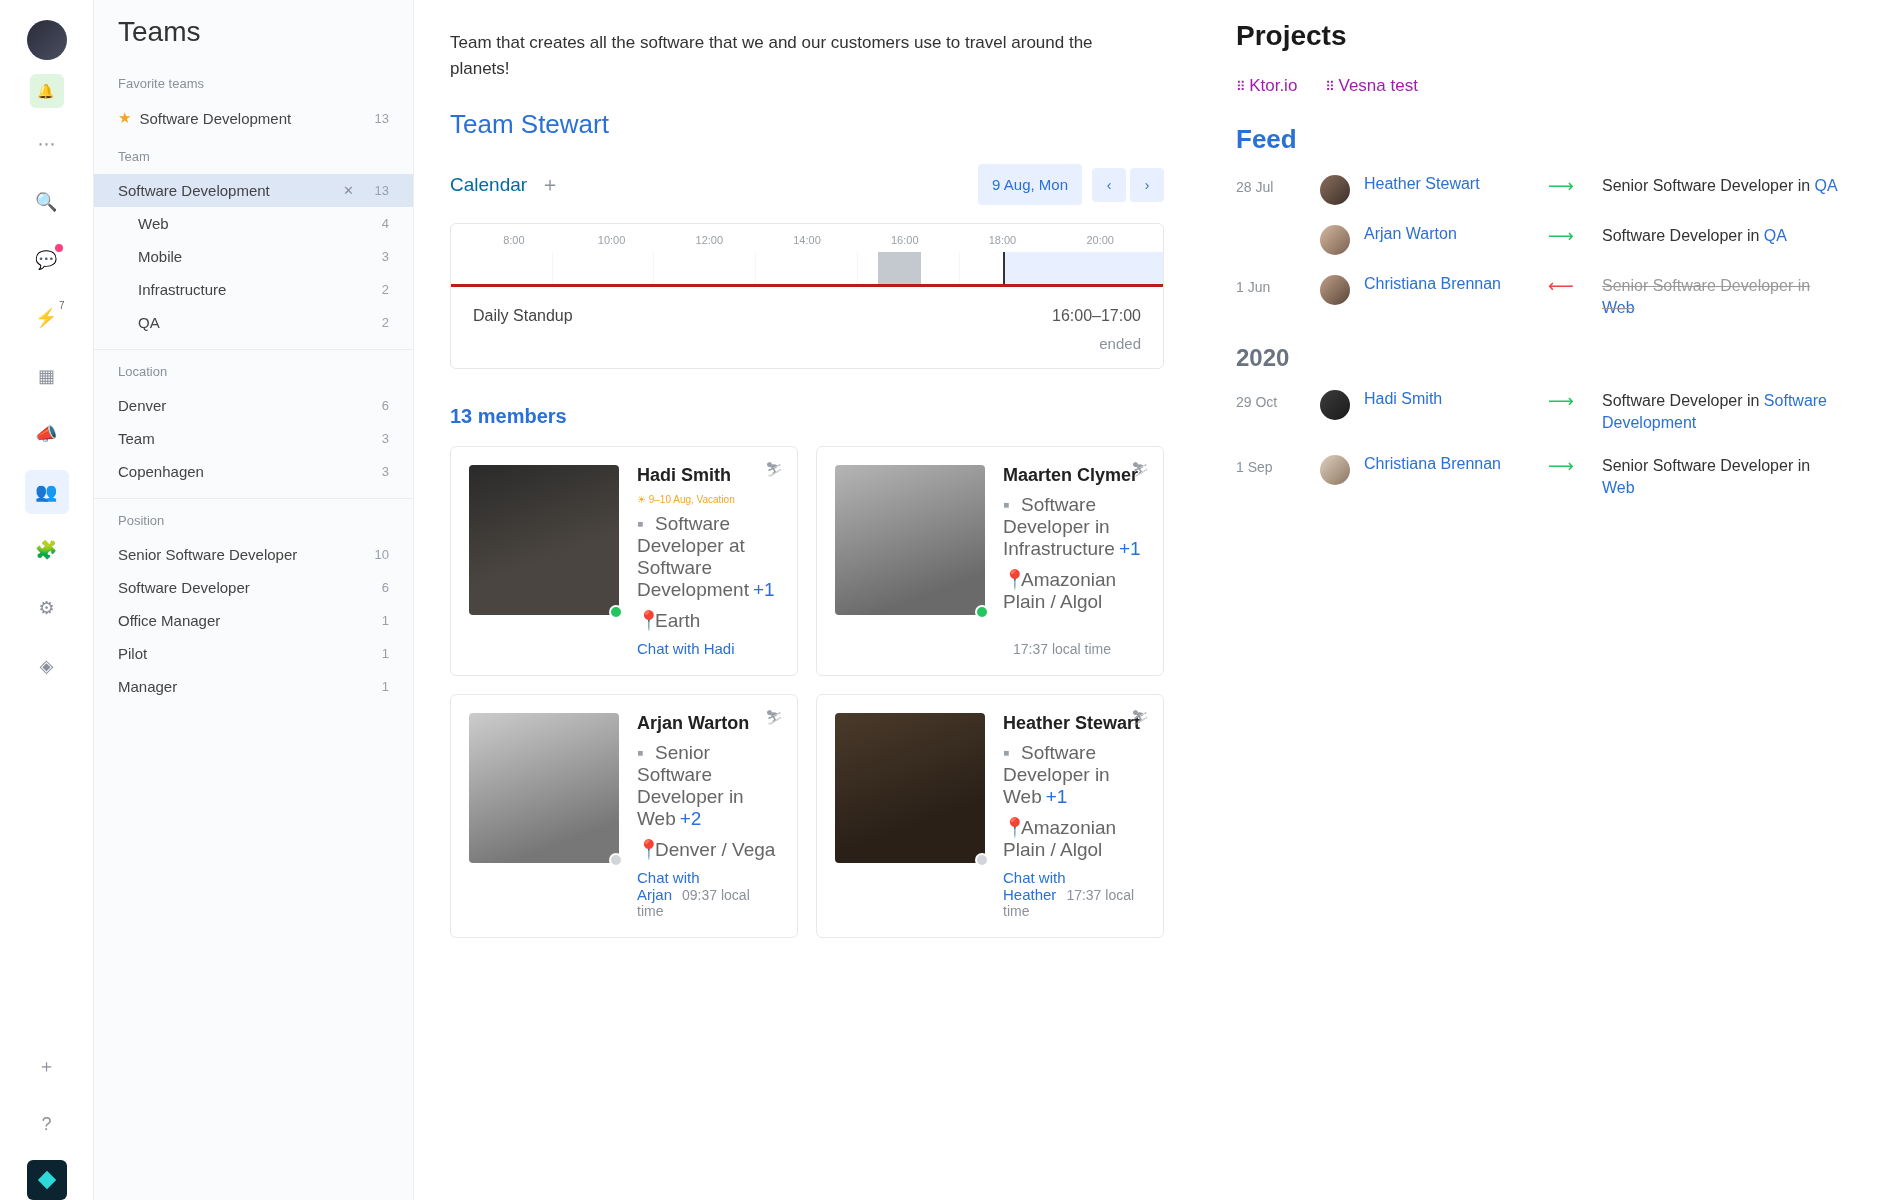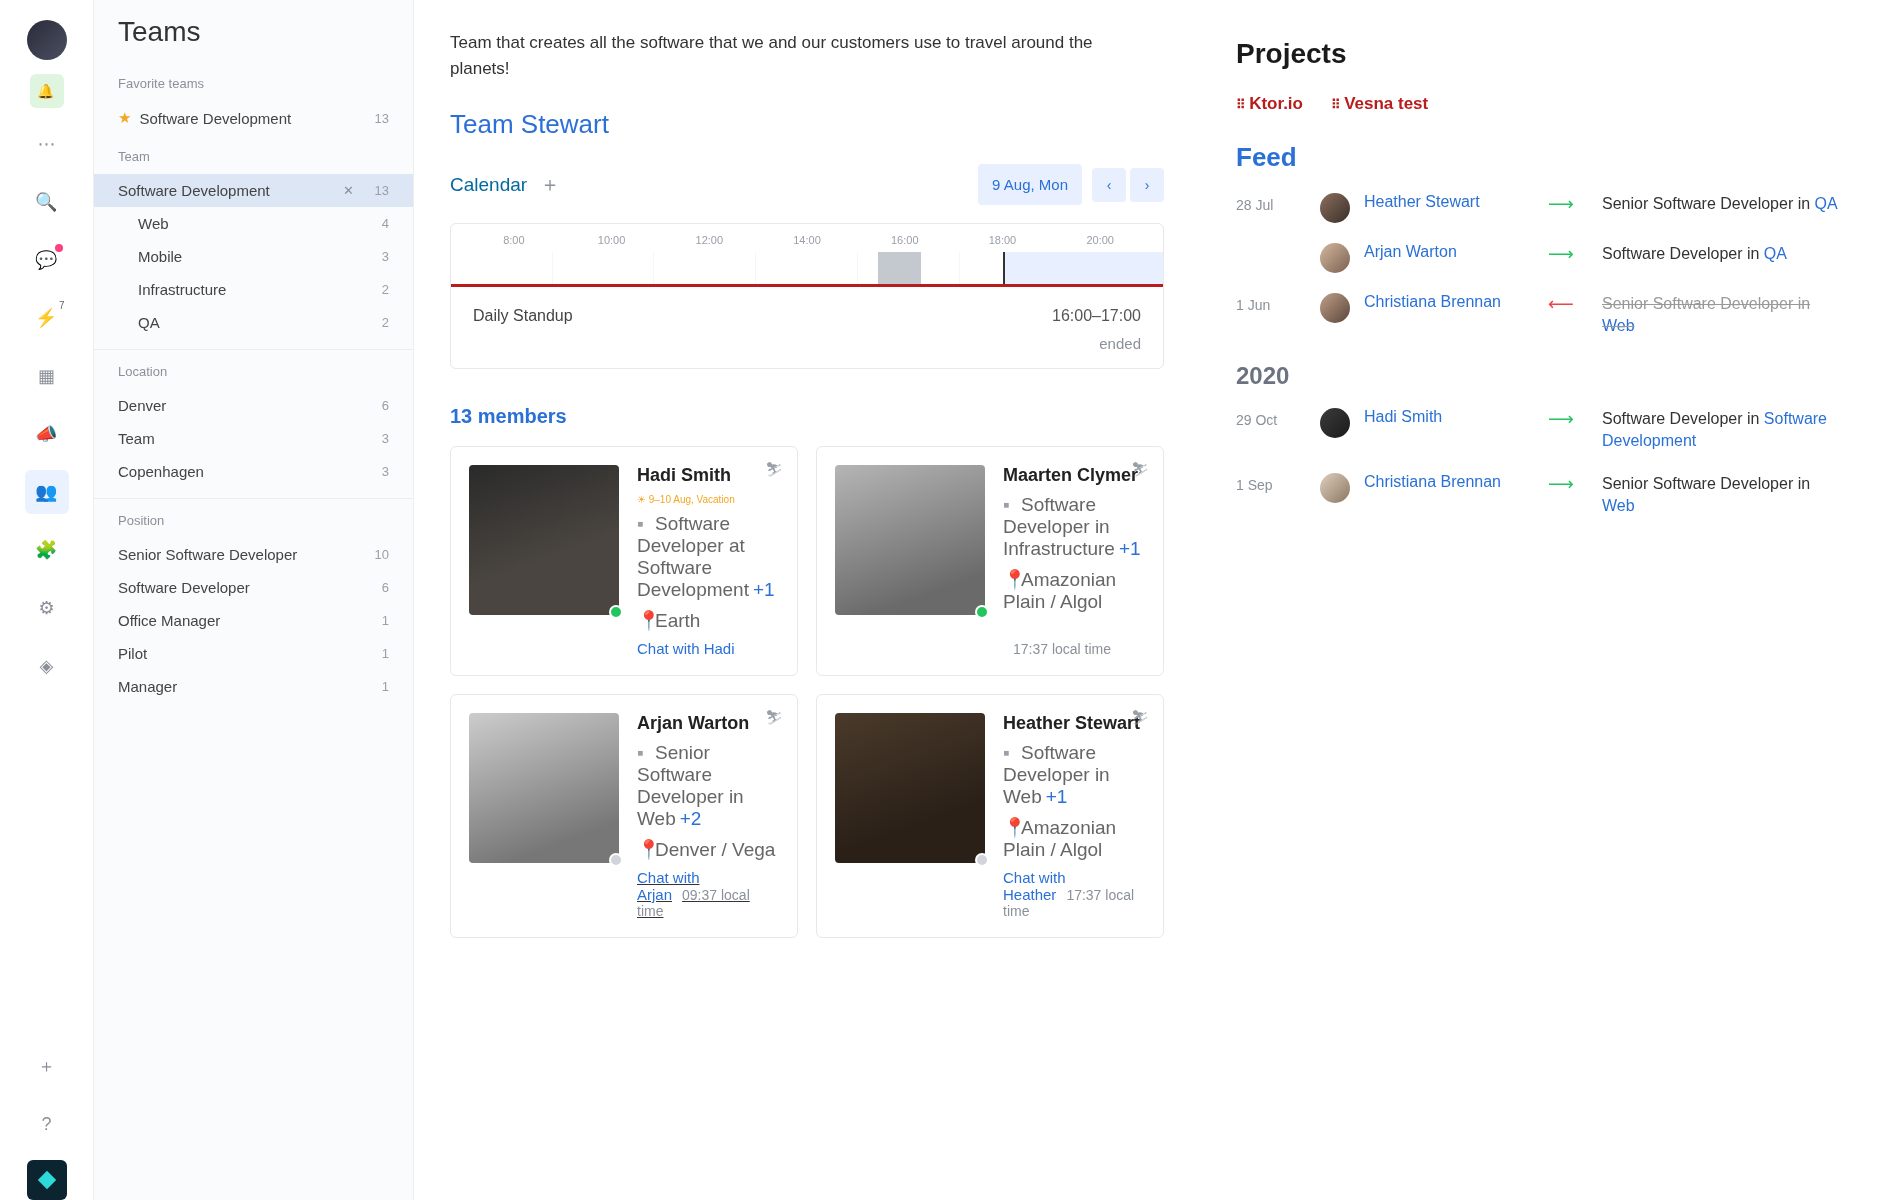--- a/index.html
+++ b/index.html
@@ -26,21 +26,21 @@
 .sb-item.sub { padding-left:44px; }
 .sb-item .star { color:#f5a623; margin-right:8px; }
 .sb-item .name { flex:1; }
 .sb-item .cnt { color:#9aa0a8; font-size:13px; }
 .sb-item .close { margin-left:8px; width:16px; height:16px; display:inline-flex; align-items:center; justify-content:center; color:#8b919a; font-size:13px; }
 .sb-divider { border-top:1px solid #ececec; margin:10px 0 0; }
 
 
 .main { flex:1; display:flex; overflow:hidden; }
 .center { flex:1; padding:30px 36px; overflow-y:auto; }
-.right { width: 680px; padding:38px 36px; overflow-y:auto; }
+.right { width: 680px; padding:20px 36px; overflow-y:auto; }
 .desc { font-size:17px; color:#333; line-height:1.5; max-width:700px; margin-bottom:28px; }
 .section-heading { font-size:26px; font-weight:400; color:#2a70d6; margin:20px 0 24px; }
 
 .cal-row { display:flex; align-items:center; margin-bottom:18px; }
 .cal-label { font-size:19px; color:#0369a1; margin-right:10px; }
 .plus-btn { width:26px; height:26px; border-radius:4px; display:flex; align-items:center; justify-content:center; color:#8b919a; font-size:20px; cursor:pointer; }
 .cal-spacer { flex:1; }
 .date-pill { background:#e8f0ff; color:#2a70d6; padding:12px 14px; border-radius:4px; font-size:15px; margin-right:6px; }
 .arrow-btn { background:#e8f0ff; color:#2a70d6; width:34px; height:34px; border-radius:4px; display:flex; align-items:center; justify-content:center; cursor:pointer; margin-left:4px; font-size:14px; }
 
@@ -72,21 +72,21 @@
 .card-meta { font-size:19px; color:#666; }
 .icon-s { color:#9aa0a8; margin-right:4px; display:inline-block; width:14px; }
 .plus-tag { color:#2a70d6; margin-left:4px; }
 .chat-link { color:#2a70d6; font-size:15px; cursor:pointer; }
 .local-time { color:#8b919a; font-size:14px; margin-left:10px; }
 .card-corner { position:absolute; top:14px; right:14px; color:#9aa0a8; font-size:14px; }
 
 
 .r-head { font-size:28px; font-weight:600; color:#1a1a1a; margin-bottom:24px; }
 .proj-links { display:flex; gap:28px; margin-bottom:28px; }
-.proj-link { color:#b91c1c; font-size:17px; cursor:pointer;font-weight:bold; }
+.proj-link { color:#a21caf; font-size:17px; cursor:pointer; }
 .proj-link::before { content:"⠿ "; font-size:13px; }
 .feed-head { font-size:26px; color:#2a70d6; margin:10px 0 20px; }
 .feed-row { display:flex; align-items:flex-start; margin-bottom:20px; gap:14px; }
 .feed-date { width:70px; font-size:14px; color:#8b919a; padding-top:4px; flex-shrink:0; }
 .feed-avatar { width:30px; height:30px; border-radius:50%; background:#bbb; flex-shrink:0; }
 .feed-name { color:#2a70d6; font-size:16px; width:170px; cursor:pointer; }
 .feed-arrow { width:40px; font-size:18px; flex-shrink:0; }
 .arrow-green { color:#22c55e; }
 .arrow-red { color:#ef4444; }
 .feed-text { font-size:16px; color:#333; line-height:1.4; flex:1; }
@@ -275,21 +275,21 @@
             <span class="card-corner">⛷</span>
           </div>
           <div class="card">
             <div class="card-img portrait3">
               <span class="presence p-offline"></span>
             </div>
             <div class="card-body">
               <div class="card-name">Arjan Warton</div>
               <div class="card-meta"><span class="icon-s">▪</span>Senior Software Developer in Web<span class="plus-tag">+2</span></div>
               <div class="card-meta"><span class="icon-s">📍</span>Denver / Vega</div>
-              <div style="margin-top:auto;text-decoration:underline;"><span class="chat-link">Chat with Arjan</span><span class="local-time">09:37 local time</span></div>
+              <div style="margin-top:auto;"><span class="chat-link">Chat with Arjan</span><span class="local-time">09:37 local time</span></div>
             </div>
             <span class="card-corner">⛷</span>
           </div>
           <div class="card">
             <div class="card-img portrait4">
               <span class="presence p-offline"></span>
             </div>
             <div class="card-body">
               <div class="card-name">Heather Stewart</div>
               <div class="card-meta"><span class="icon-s">▪</span>Software Developer in Web<span class="plus-tag">+1</span></div>

